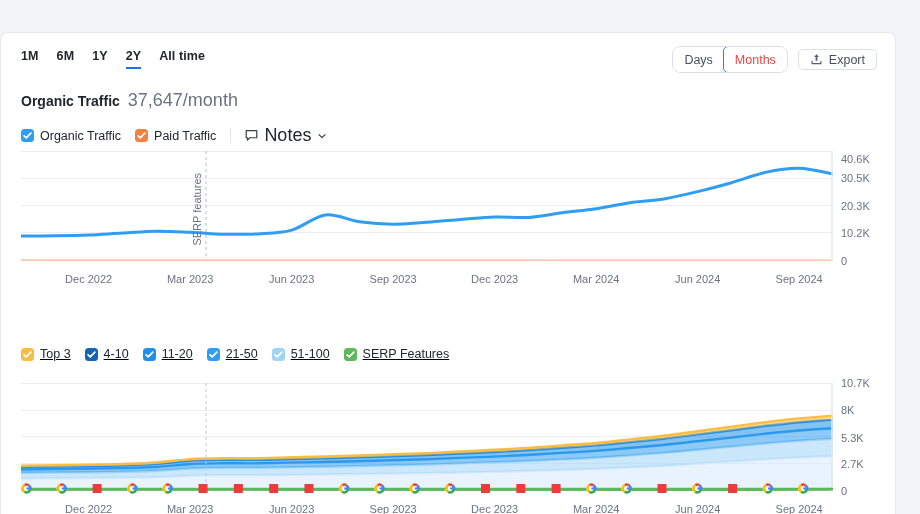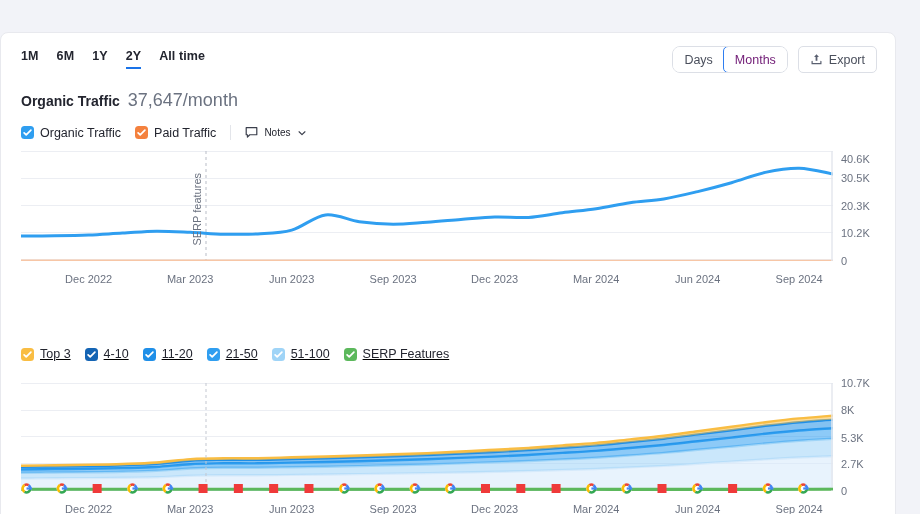--- a/index.html
+++ b/index.html
@@ -26,39 +26,39 @@
     padding-bottom:4px;border-bottom:2px solid transparent;cursor:pointer;
   }
   .range.active{border-bottom-color:#1a73e8;}
 
   .topright{position:absolute;right:18px;top:13px;display:flex;align-items:center;gap:10px;}
   .seg{display:flex;border:1px solid #dcdfe6;border-radius:8px;overflow:hidden;background:#fff;height:25px;}
   .seg div{
     font-size:12.5px;color:#4a4f5c;padding:0 11px;display:flex;align-items:center;cursor:pointer;background:#fff;
   }
   .seg div.on{
-    border:1px solid #2f7ef0;border-radius:5px;margin:-1px;color:#701a75;position:relative;z-index:2;
+    border:1px solid #2f7ef0;border-radius:5px;margin:-1px;color:#ef4444;position:relative;z-index:2;
   }
   .exportbtn{
-    display:flex;align-items:center;gap:6px;height:27px;padding:0 11px;
+    display:flex;align-items:center;gap:6px;height:21px;padding:0 11px;
     border:1px solid #dcdfe6;border-radius:5px;background:#fff;
     font-size:12.5px;color:#4a4f5c;cursor:pointer;box-sizing:border-box;
   }
   .exportbtn svg{display:block;}
 
   
   .sechead{position:absolute;display:flex;align-items:baseline;gap:8px;}
   .sechead .t{font-size:14px;font-weight:700;color:#23252f;}
   .sechead .v{font-size:18px;color:#6b7280;}
 
   .legend{position:absolute;display:flex;align-items:center;gap:14px;}
   .lgitem{display:flex;align-items:center;gap:6px;cursor:pointer;}
   .lgitem span.lbl{font-size:12.5px;color:#23252f;white-space:nowrap;}
   .divider{width:1px;height:15px;background:#e3e5ea;}
-  .notes{display:flex;align-items:center;gap:6px;cursor:pointer;font-size:10px;color:#23252f;}
+  .notes{display:flex;align-items:center;gap:6px;cursor:pointer;font-size:18px;color:#23252f;}
 
   
   .plot{position:absolute;}
   .ylabels{position:absolute;font-size:11px;color:#6b7280;}
   .ylabels div{position:absolute;left:0;transform:translateY(-50%);white-space:nowrap;}
   .xlabels{position:absolute;font-size:11px;color:#6b7280;}
   .xlabels div{position:absolute;transform:translateX(-50%);white-space:nowrap;}
   .annot{
     position:absolute;font-size:11px;color:#6b7280;
     writing-mode:vertical-rl;transform:rotate(180deg);white-space:nowrap;

